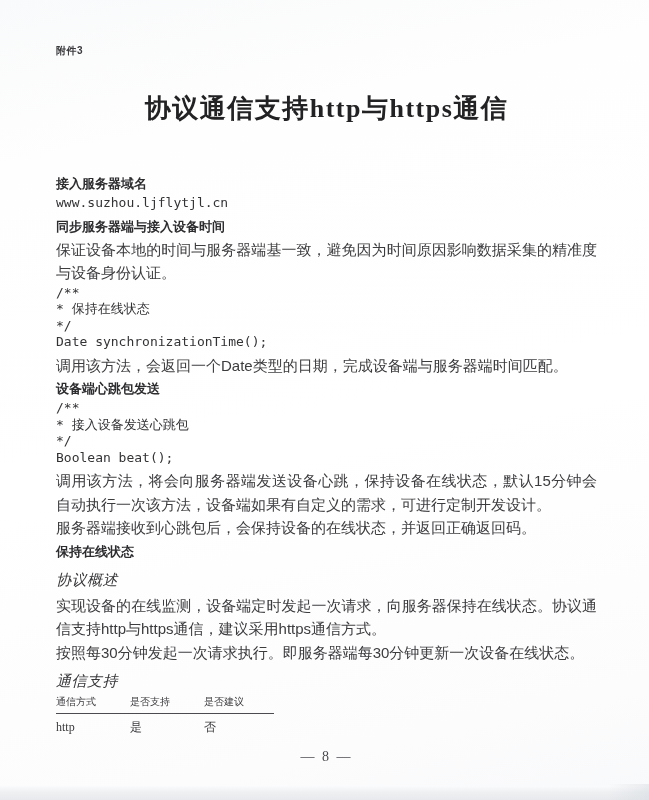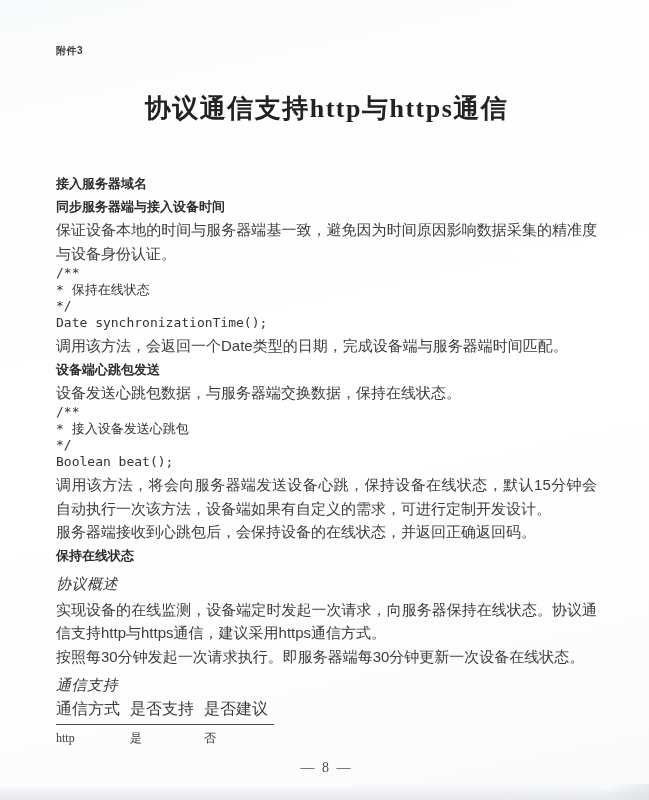--- a/index.html
+++ b/index.html
@@ -67,21 +67,21 @@
   table.comm {
     border-collapse: collapse;
     margin-top: 3px;
     font-size: 14px; color: #3a3a3d;
   }
   table.comm th {
     font-weight: 400;
     text-align: left;
     padding: 0 0 4px 0;
     border-bottom: 1.6px solid #4c4c50;
-    font-size: 16px;
+    font-size: 10px;
   }
   table.comm th.c1 { width: 66px; padding-right: 8px; }
   table.comm th.c2 { width: 66px; padding-right: 8px; margin-left: 25px; }
   table.comm th.c3 { width: 70px; }
   table.comm td {
     padding: 5px 0 0 0;
     font-size: 12px;
   }
   td.latin { font-family: "Liberation Serif", "DejaVu Serif", serif; font-size: 14.5px; }
   .footer {
@@ -96,29 +96,29 @@
 <body>
 
 <div class="photo">
   <div class="page-inner">
 
     <div class="attachment">附件3</div>
 
     <div class="title">协议通信支持http与https通信</div>
 
     <div class="h">接入服务器域名</div>
+    <div class="code code-gap-after">www.suzhou.ljflytjl.cn</div>
     <div class="h">同步服务器端与接入设备时间</div>
     <div class="p">保证设备本地的时间与服务器端基一致，避免因为时间原因影响数据采集的精准度与设备身份认证。</div>
     <div class="code">/**</div>
     <div class="code">* 保持在线状态</div>
     <div class="code">*/</div>
     <div class="code code-gap-after">Date synchronizationTime();</div>
     <div class="p">调用该方法，会返回一个Date类型的日期，完成设备端与服务器端时间匹配。</div>
     <div class="h">设备端心跳包发送</div>
-    <div class="p">设备发送心跳包数据，与服务器端交换数据，保持在线状态。</div>
     <div class="code">/**</div>
     <div class="code">* 接入设备发送心跳包</div>
     <div class="code">*/</div>
     <div class="code code-gap-after">Boolean beat();</div>
     <div class="p">调用该方法，将会向服务器端发送设备心跳，保持设备在线状态，默认15分钟会自动执行一次该方法，设备端如果有自定义的需求，可进行定制开发设计。</div>
     <div class="p">服务器端接收到心跳包后，会保持设备的在线状态，并返回正确返回码。</div>
     <div class="h">保持在线状态</div>
     <div class="sub">协议概述</div>
     <div class="p">实现设备的在线监测，设备端定时发起一次请求，向服务器保持在线状态。协议通信支持http与https通信，建议采用https通信方式。</div>
     <div class="p">按照每30分钟发起一次请求执行。即服务器端每30分钟更新一次设备在线状态。</div>

